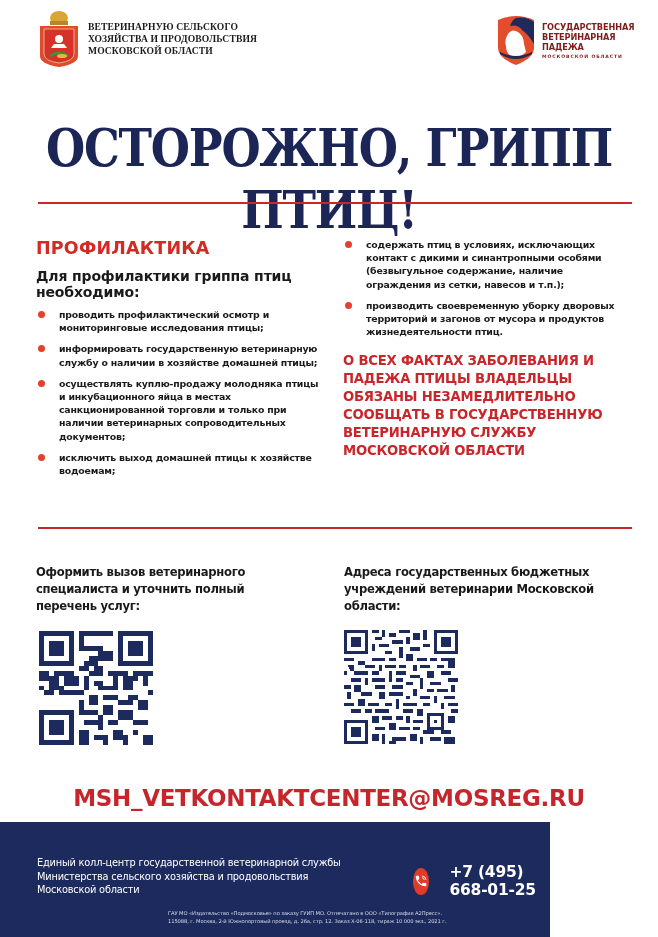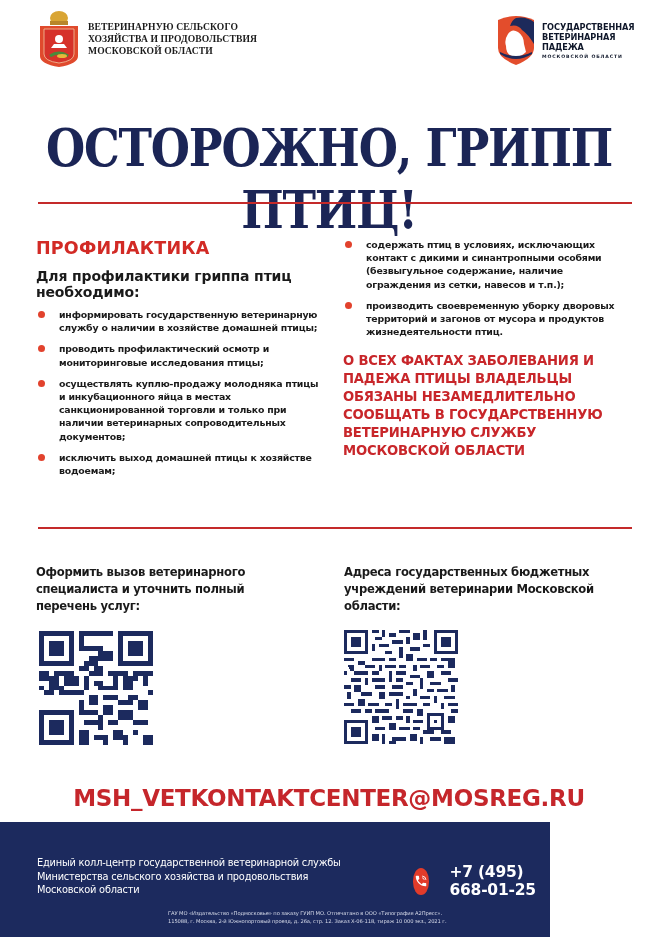--- a/index.html
+++ b/index.html
@@ -5,21 +5,21 @@
   * { box-sizing: border-box; margin: 0; padding: 0; }
   html, body { width: 658px; height: 937px; background: #ffffff; overflow: hidden; }
   body { position: relative; font-family: "Liberation Sans", "DejaVu Sans", sans-serif; color: #1a1a1a; }
 
   .header { position: absolute; top: 0; left: 0; width: 658px; height: 90px; }
   .ministry { position: absolute; left: 38px; top: 10px; display: flex; align-items: center; }
   .ministry-emblem { width: 42px; height: 58px; }
   .ministry-text { margin-left: 8px; font-family: "Liberation Serif", "DejaVu Serif", serif; font-weight: bold; font-size: 9.6px; line-height: 12px; color: #1c1c1c; letter-spacing: 0.1px; }
   .vet { position: absolute; left: 496px; top: 14px; display: flex; align-items: center; }
   .vet-emblem { width: 40px; height: 52px; }
-  .vet-text { margin-left: 6px; color: #0f172a; }
+  .vet-text { margin-left: 6px; color: #7f1d1d; }
   .vet-text .l { font-family: "DejaVu Sans", sans-serif; font-weight: bold; font-size: 8.2px; line-height: 10px; letter-spacing: -0.1px; }
   .vet-text .s { font-family: "DejaVu Sans", sans-serif; font-weight: bold; font-size: 4.6px; letter-spacing: 0.9px; margin-top: 2px; }
 
   .title { position: absolute; left: 0; width: 658px; top: 116px; text-align: center; font-family: "DejaVu Serif", serif; font-weight: bold; font-size: 45px; color: #1b2556; letter-spacing: -1.2px; transform: scaleY(1.18); transform-origin: center top; }
   .divider { position: absolute; left: 38px; width: 594px; height: 2px; background: #c42a2a; }
 
   .col { position: absolute; }
   .left-col { left: 36px; top: 238px; width: 285px; }
   .right-col { left: 343px; top: 238px; width: 285px; }
   .section-heading { font-family: "DejaVu Sans", sans-serif; font-weight: bold; color: #d22a25; font-size: 17.5px; letter-spacing: 0.2px; margin-bottom: 10px; }
@@ -81,22 +81,22 @@
   </div>
 </div>
 
 <div class="title">ОСТОРОЖНО, ГРИПП ПТИЦ!</div>
 <div class="divider" style="top:202px;"></div>
 
 <div class="col left-col">
   <div class="section-heading">ПРОФИЛАКТИКА</div>
   <div class="intro">Для профилактики гриппа птиц необходимо:</div>
   <ul class="bullets">
+    <li><span class="dot"></span><span>проводить профилактический осмотр и мониторинговые исследования птицы;</span></li>
     <li><span class="dot"></span><span>информировать государственную ветеринарную службу о наличии в хозяйстве домашней птицы;</span></li>
-    <li><span class="dot"></span><span>проводить профилактический осмотр и мониторинговые исследования птицы;</span></li>
     <li><span class="dot"></span><span>осуществлять куплю-продажу молодняка птицы и инкубационного яйца в местах санкционированной торговли и только при наличии ветеринарных сопроводительных документов;</span></li>
     <li><span class="dot"></span><span>исключить выход домашней птицы к хозяйстве водоемам;</span></li>
   </ul>
 </div>
 
 <div class="col right-col">
   <ul class="bullets">
     <li><span class="dot"></span><span>содержать птиц в условиях, исключающих контакт с дикими и синантропными особями (безвыгульное содержание, наличие ограждения из сетки, навесов и т.п.);</span></li>
     <li><span class="dot"></span><span>производить своевременную уборку дворовых территорий и загонов от мусора и продуктов жизнедеятельности птиц.</span></li>
   </ul>

